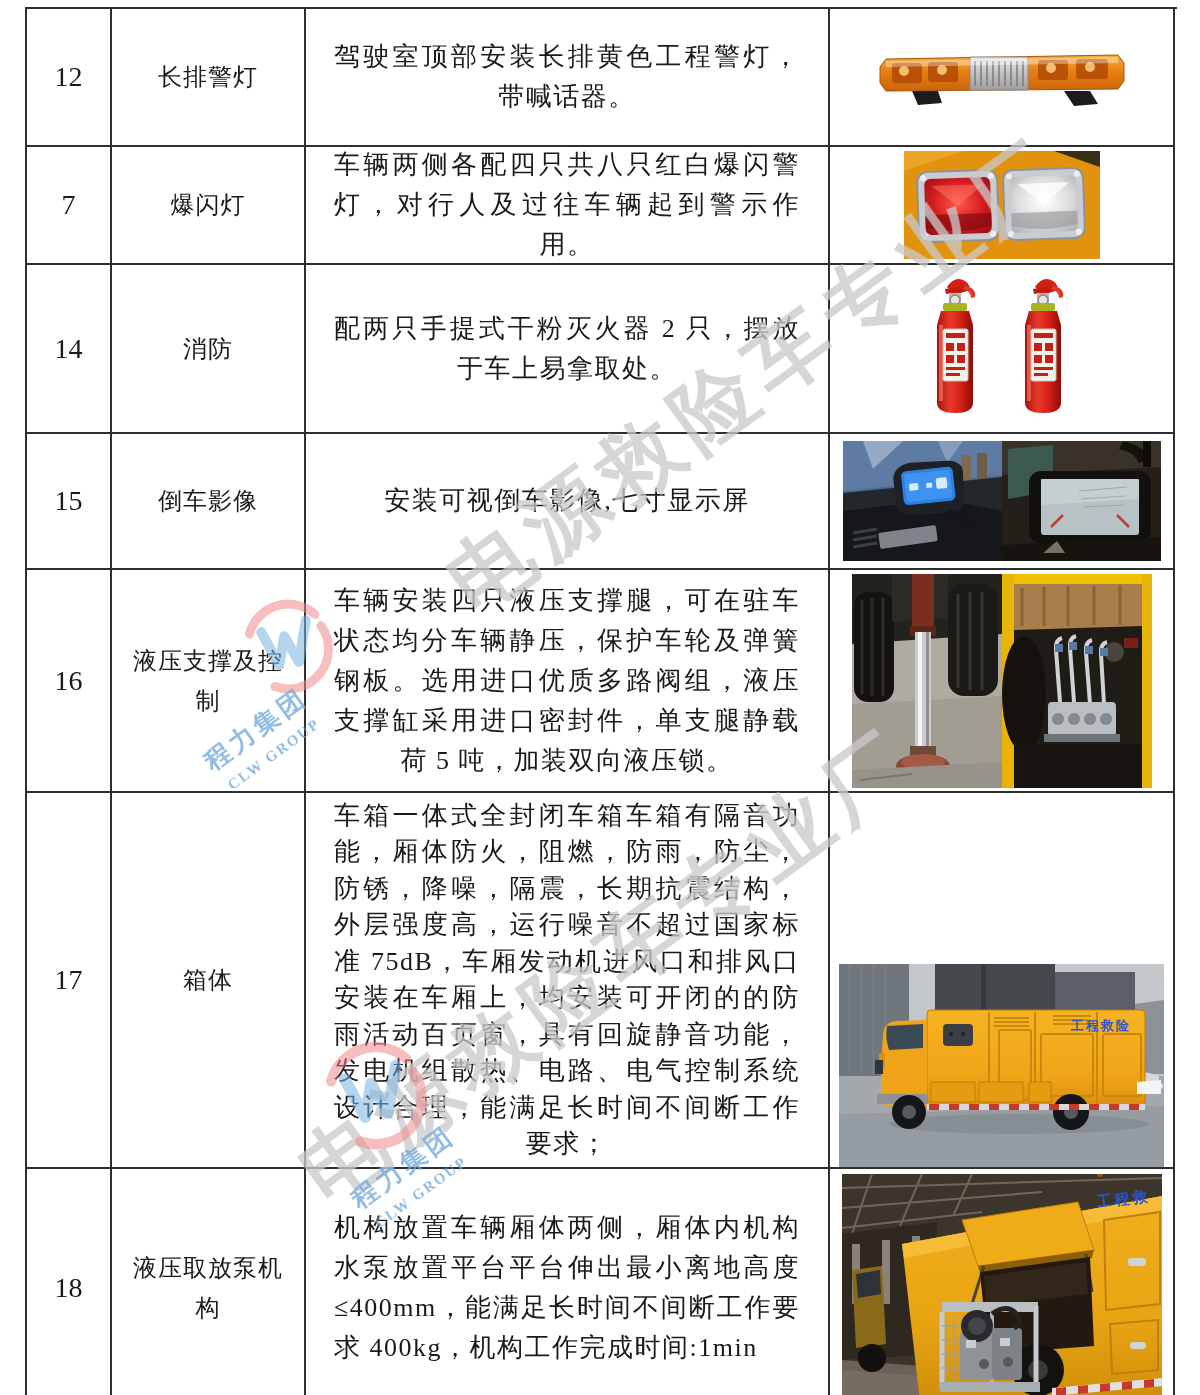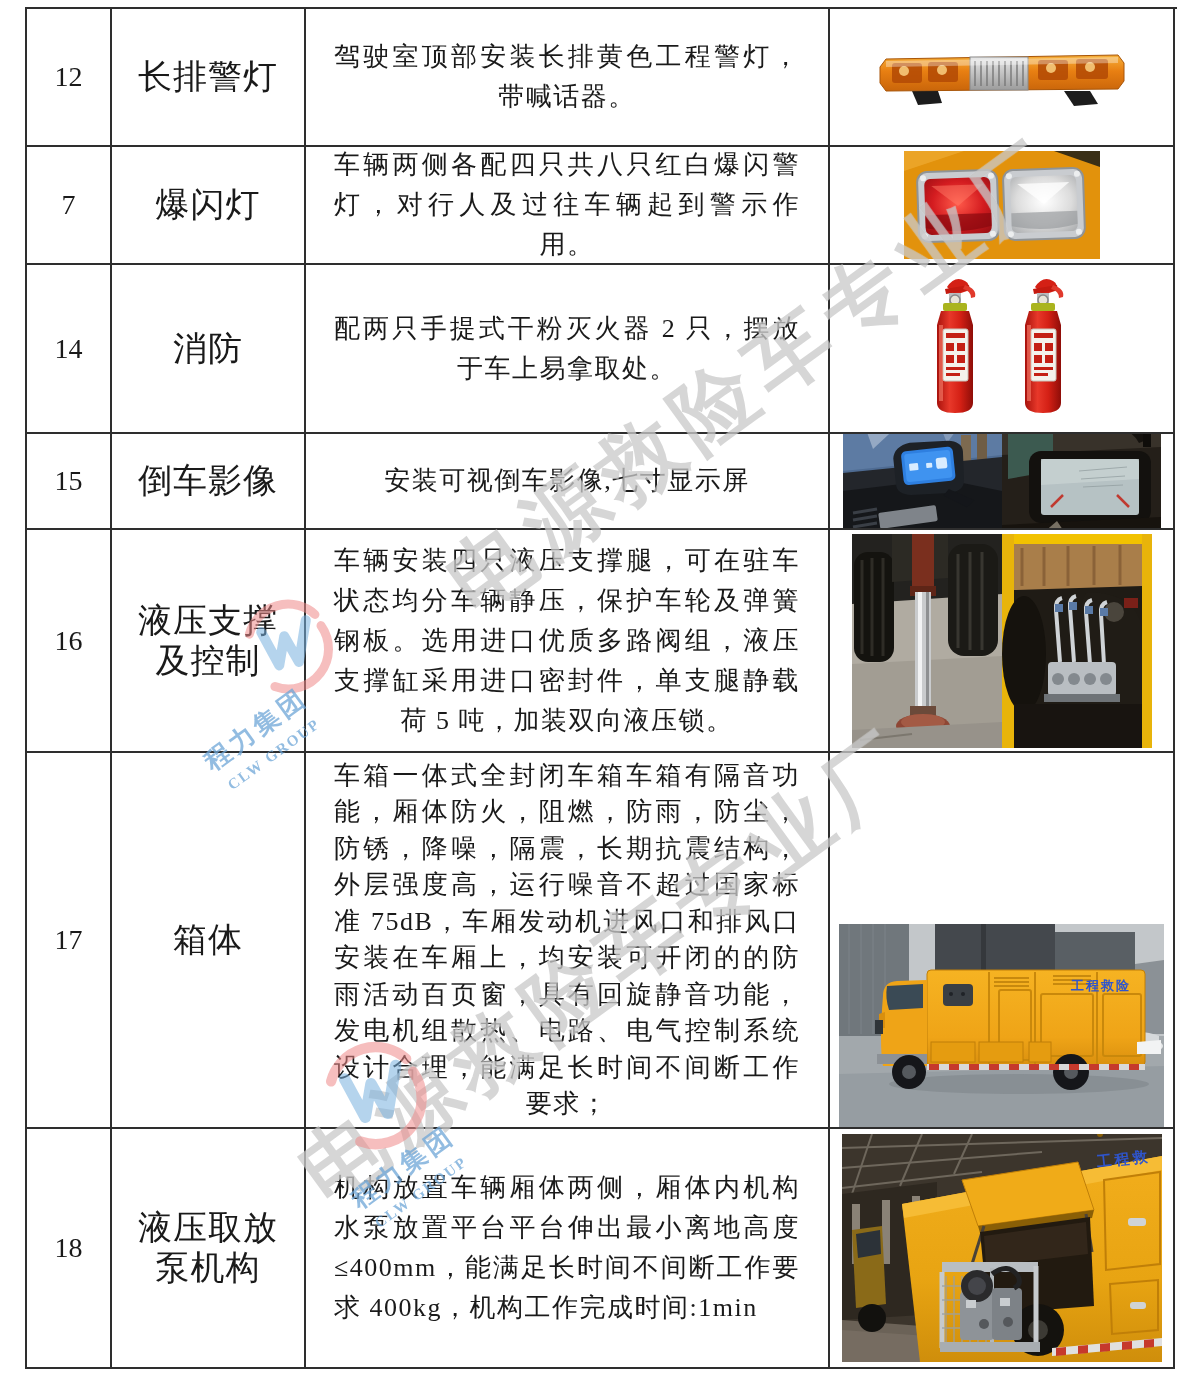--- a/index.html
+++ b/index.html
@@ -11,24 +11,24 @@
   .spec-table{
     position:absolute;left:25px;top:7px;width:1150px;
     border-left:2px solid #2e2e2e;border-top:2px solid #2e2e2e;
     background:transparent;
   }
   .row{display:grid;grid-template-columns:85px 194px 524px 345px;}
   .cell{
     box-sizing:border-box;border-right:2px solid #2e2e2e;border-bottom:2px solid #2e2e2e;
     display:flex;align-items:center;justify-content:center;position:relative;
   }
-  .r12{height:138px}.r13{height:118px}.r14{height:169px}.r15{height:96px}
+  .r12{height:138px}.r13{height:118px}.r14{height:169px}.r15{height:136px}
   .r16{height:223px}.r17{height:376px}.r18{height:240px}
   .c-no{font-size:28px;}
-  .c-name{font-size:34px;text-align:center;line-height:40px;letter-spacing:1px;padding:0 12px;}
+  .c-name{font-size:24px;text-align:center;line-height:40px;letter-spacing:1px;padding:0 12px;}
   .c-desc{padding:2px 28px;}
   .desc{
     width:100%;font-size:26px;line-height:40px;letter-spacing:1.5px;
     text-align:justify;text-align-last:center;
   }
   .r17 .desc{line-height:36.5px;}
   .desc-center{text-align:center;text-align-last:center;}
   .desc-left{text-align:justify;text-align-last:left;}
   .c-img{overflow:hidden;}
   .photo{display:block;}

